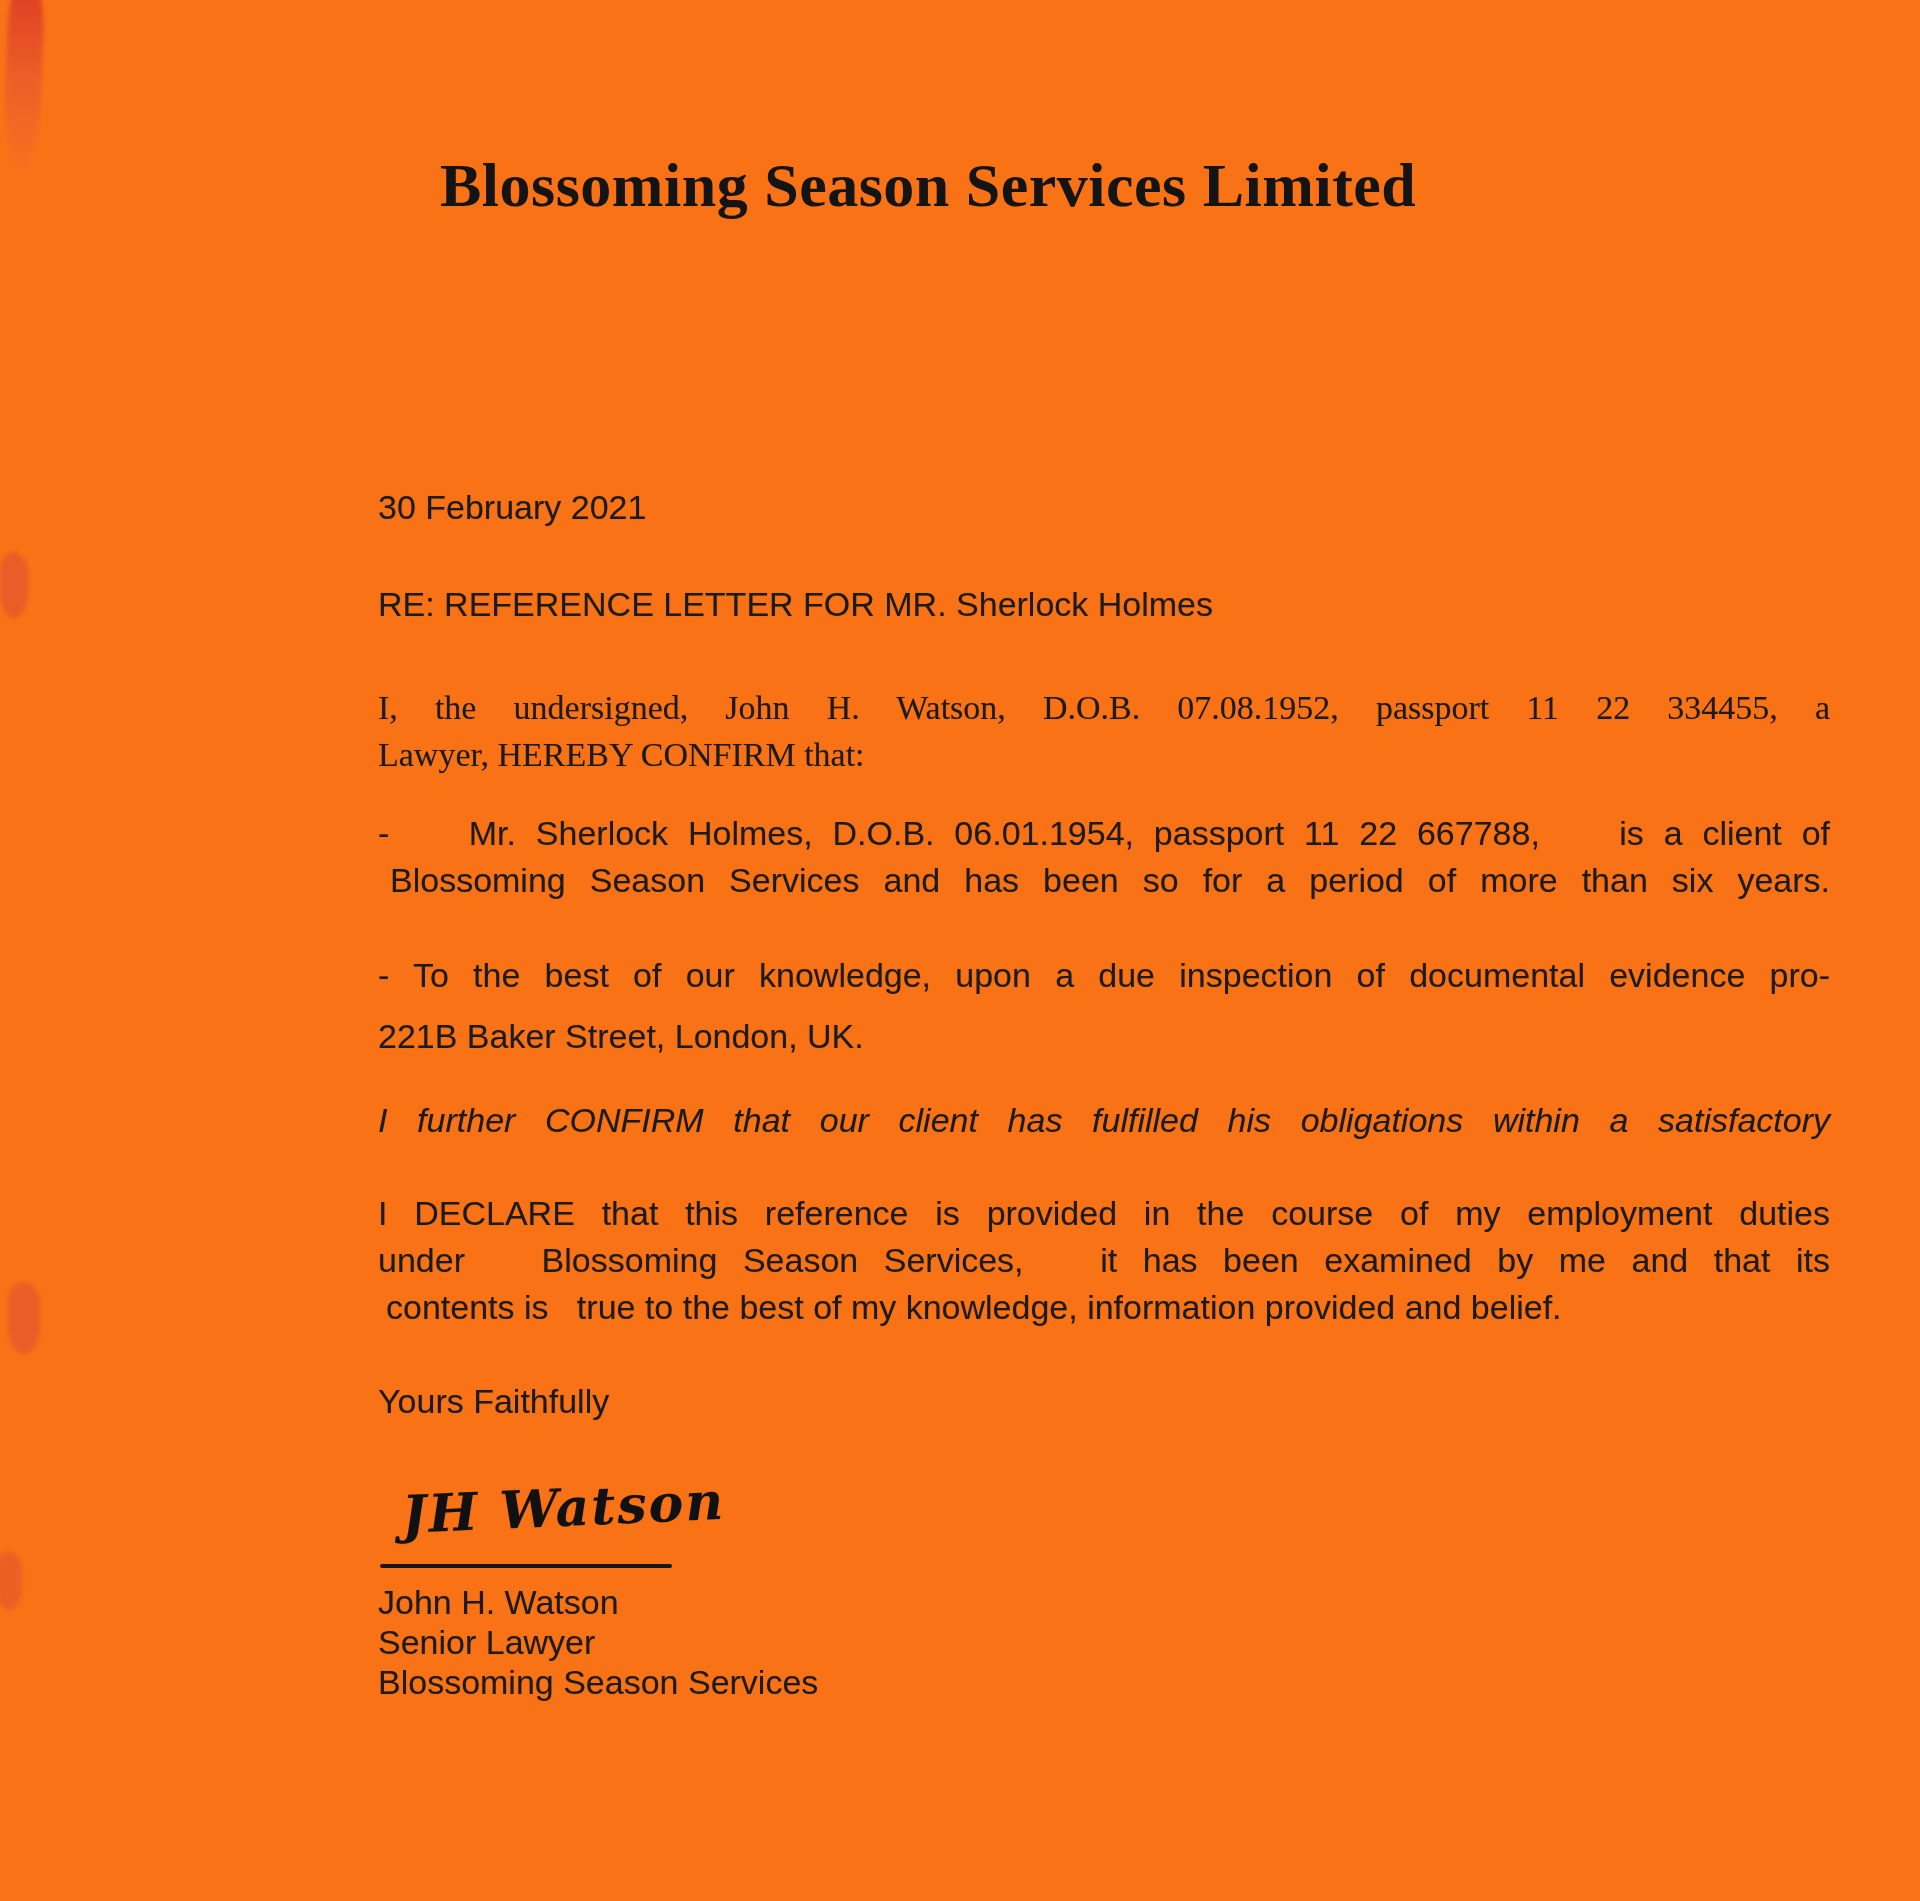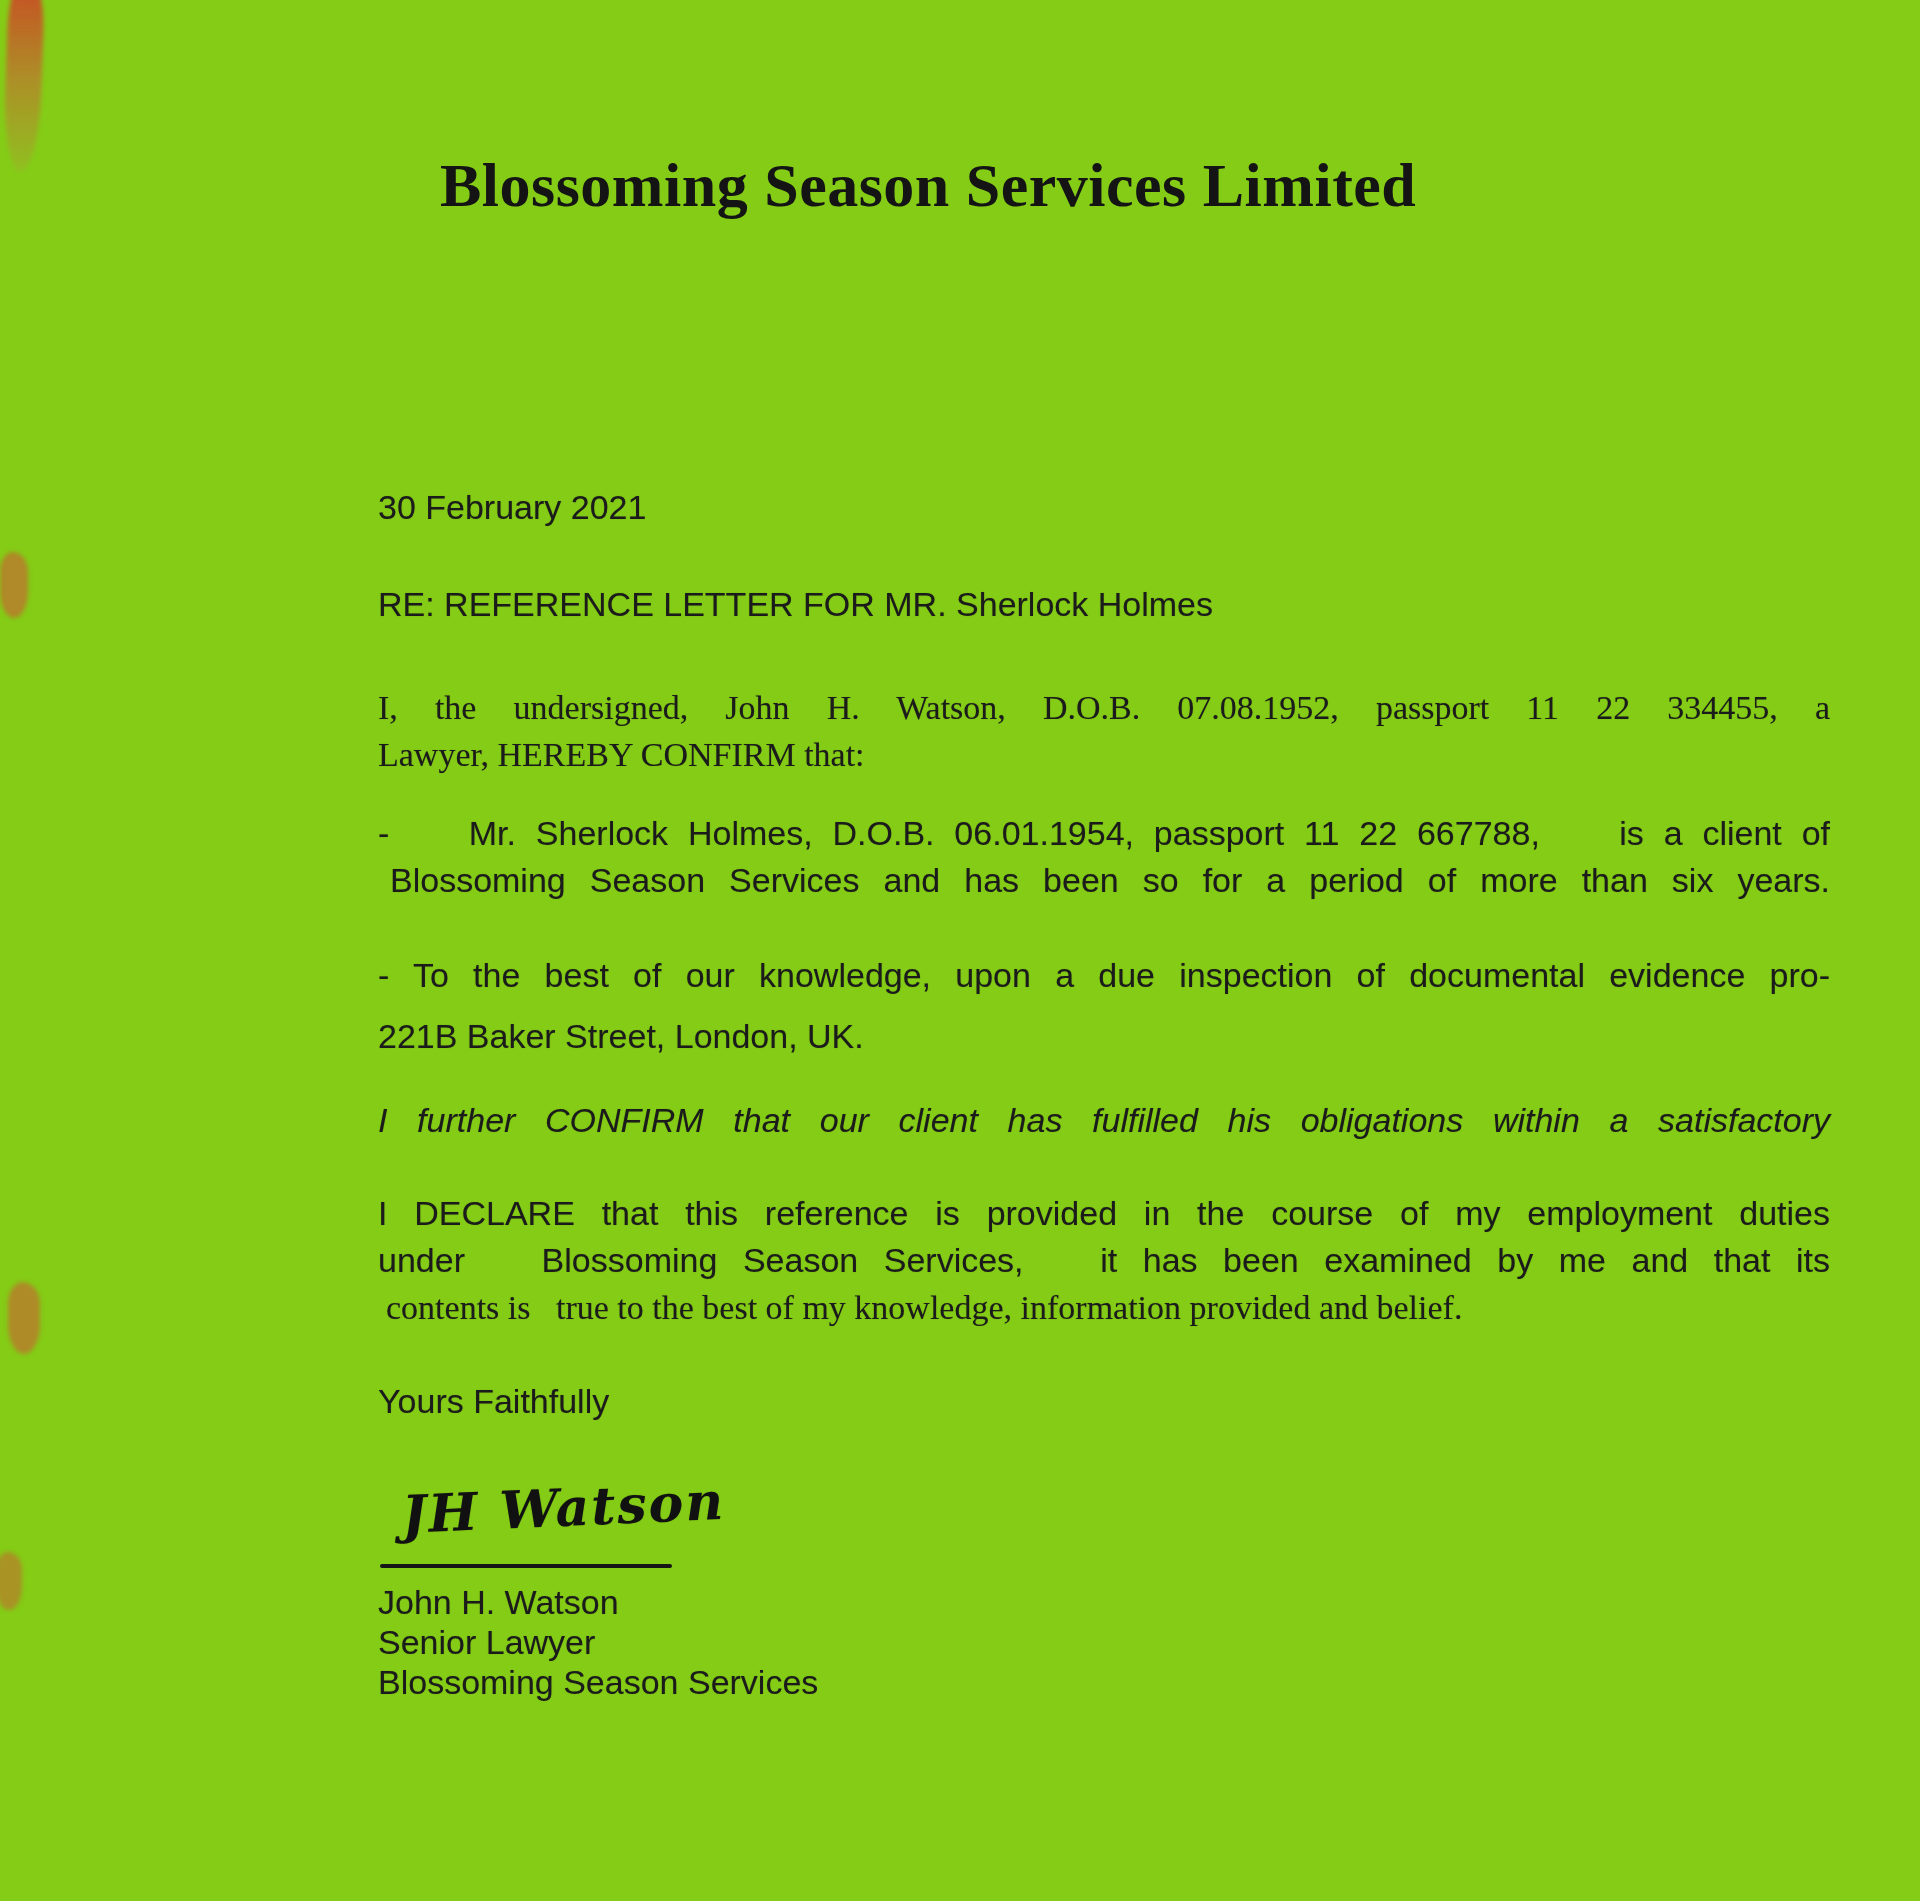--- a/index.html
+++ b/index.html
@@ -1,21 +1,21 @@
 <!DOCTYPE html>
 <html><head>
 <meta charset="utf-8">
 <style>
   * { margin: 0; padding: 0; box-sizing: border-box; }
   html, body { background: #e9e9e9; }
   .page {
     position: relative;
     width: 1920px;
     height: 1901px;
-    background: #84cc16;
+    background: #f97316;
     overflow: hidden;
     font-family: "Liberation Sans", sans-serif;
     color: #1b1b1b;
   }
   
   .scan-mark {
     position: absolute;
     border-radius: 45% 55% 50% 50% / 30% 30% 40% 40%;
     filter: blur(2px);
     pointer-events: none;
@@ -51,21 +51,21 @@
   .content {
     padding-left: 378px;
     padding-right: 90px; 
     font-size: 34px;
     line-height: 47px;
     text-shadow: 0 0 1px rgba(20,20,20,0.25);
   }
   .line { display: block; }
   .jl { text-align: justify; text-align-last: justify; }
   .ind12 { padding-left: 12px; }
-  .ind8 { padding-left: 8px; font-family: Liberation Serif, serif; }
+  .ind8 { padding-left: 8px; }
   .extra-gap { margin-top: 14px; }
   .date-line { margin-top: 263px; }
   .subject-line { margin-top: 50px; }
   .p-intro { margin-top: 56px; font-family: Liberation Serif, serif; }
   .p-bullet1 { margin-top: 32px; }
   .p-knowledge { margin-top: 48px; }
   .p-confirm { margin-top: 37px; font-style: italic; }
   .p-declare { margin-top: 46px; }
   .closing { margin-top: 47px; }
   .sig-script {

